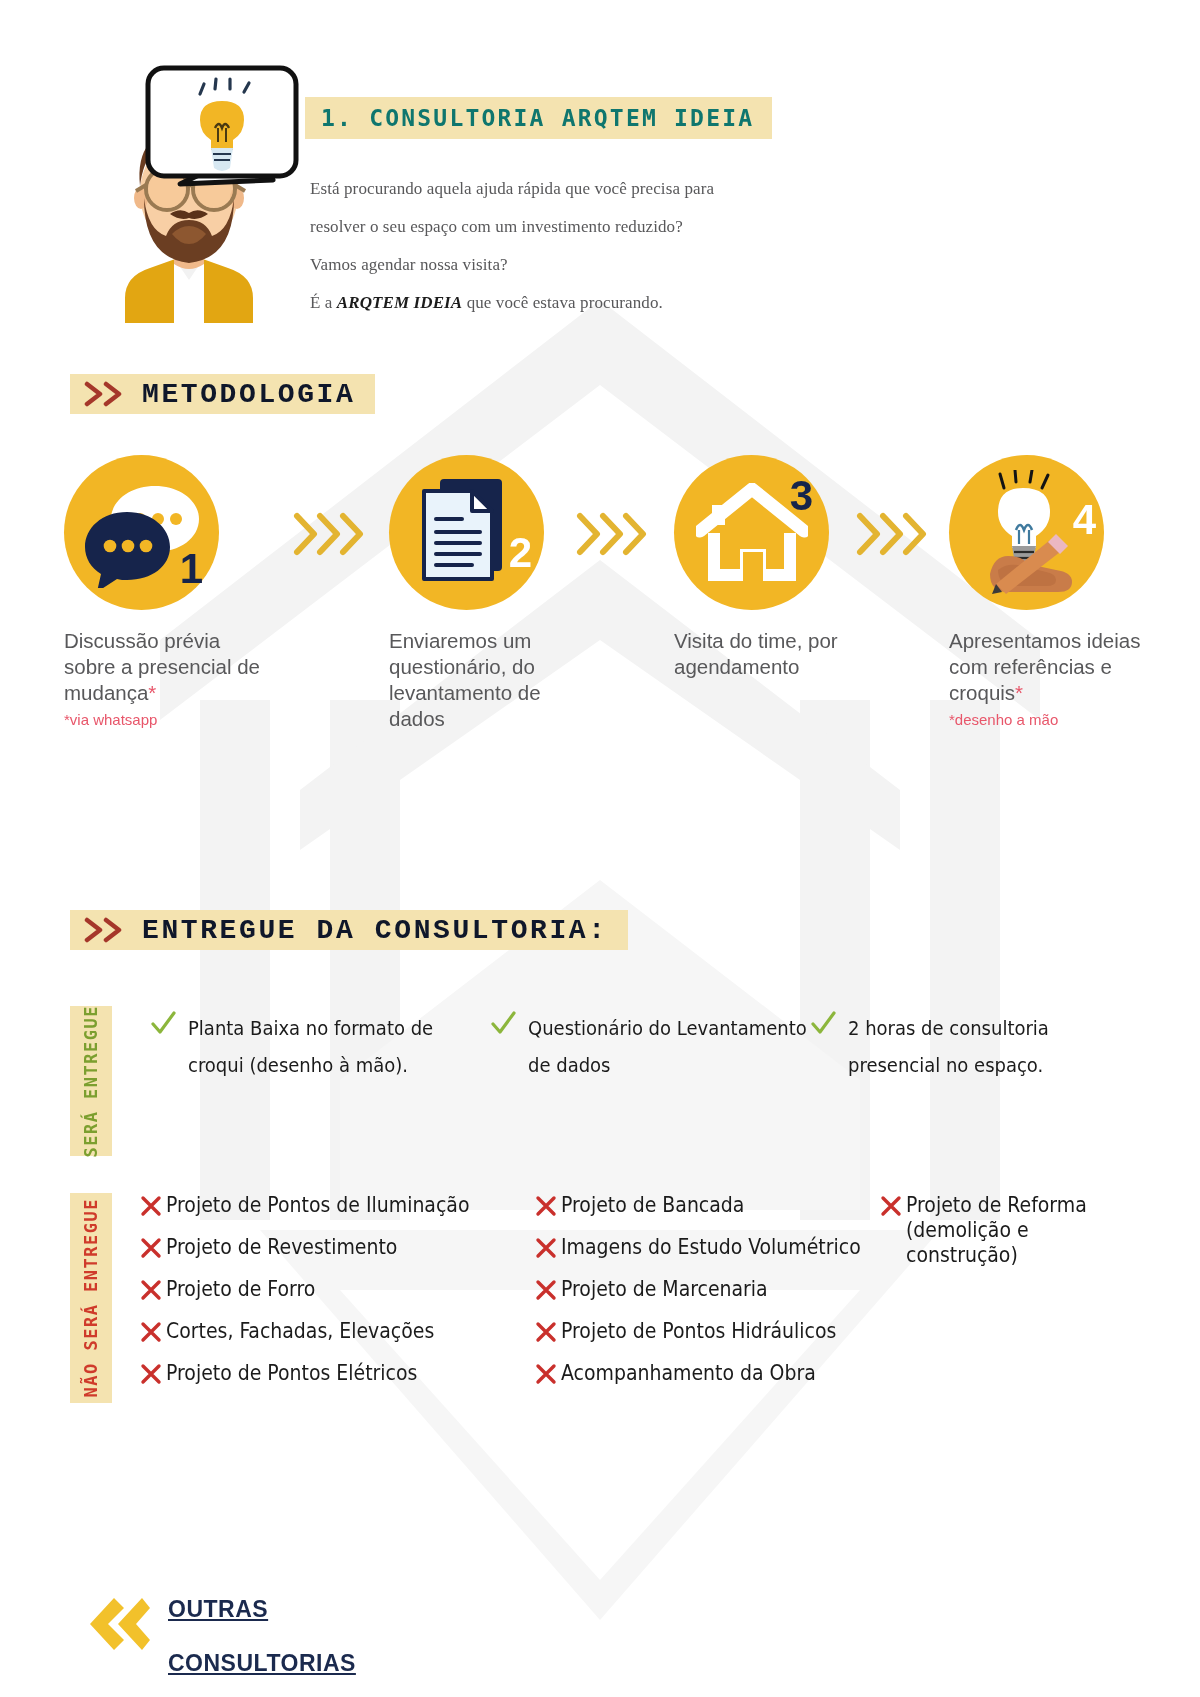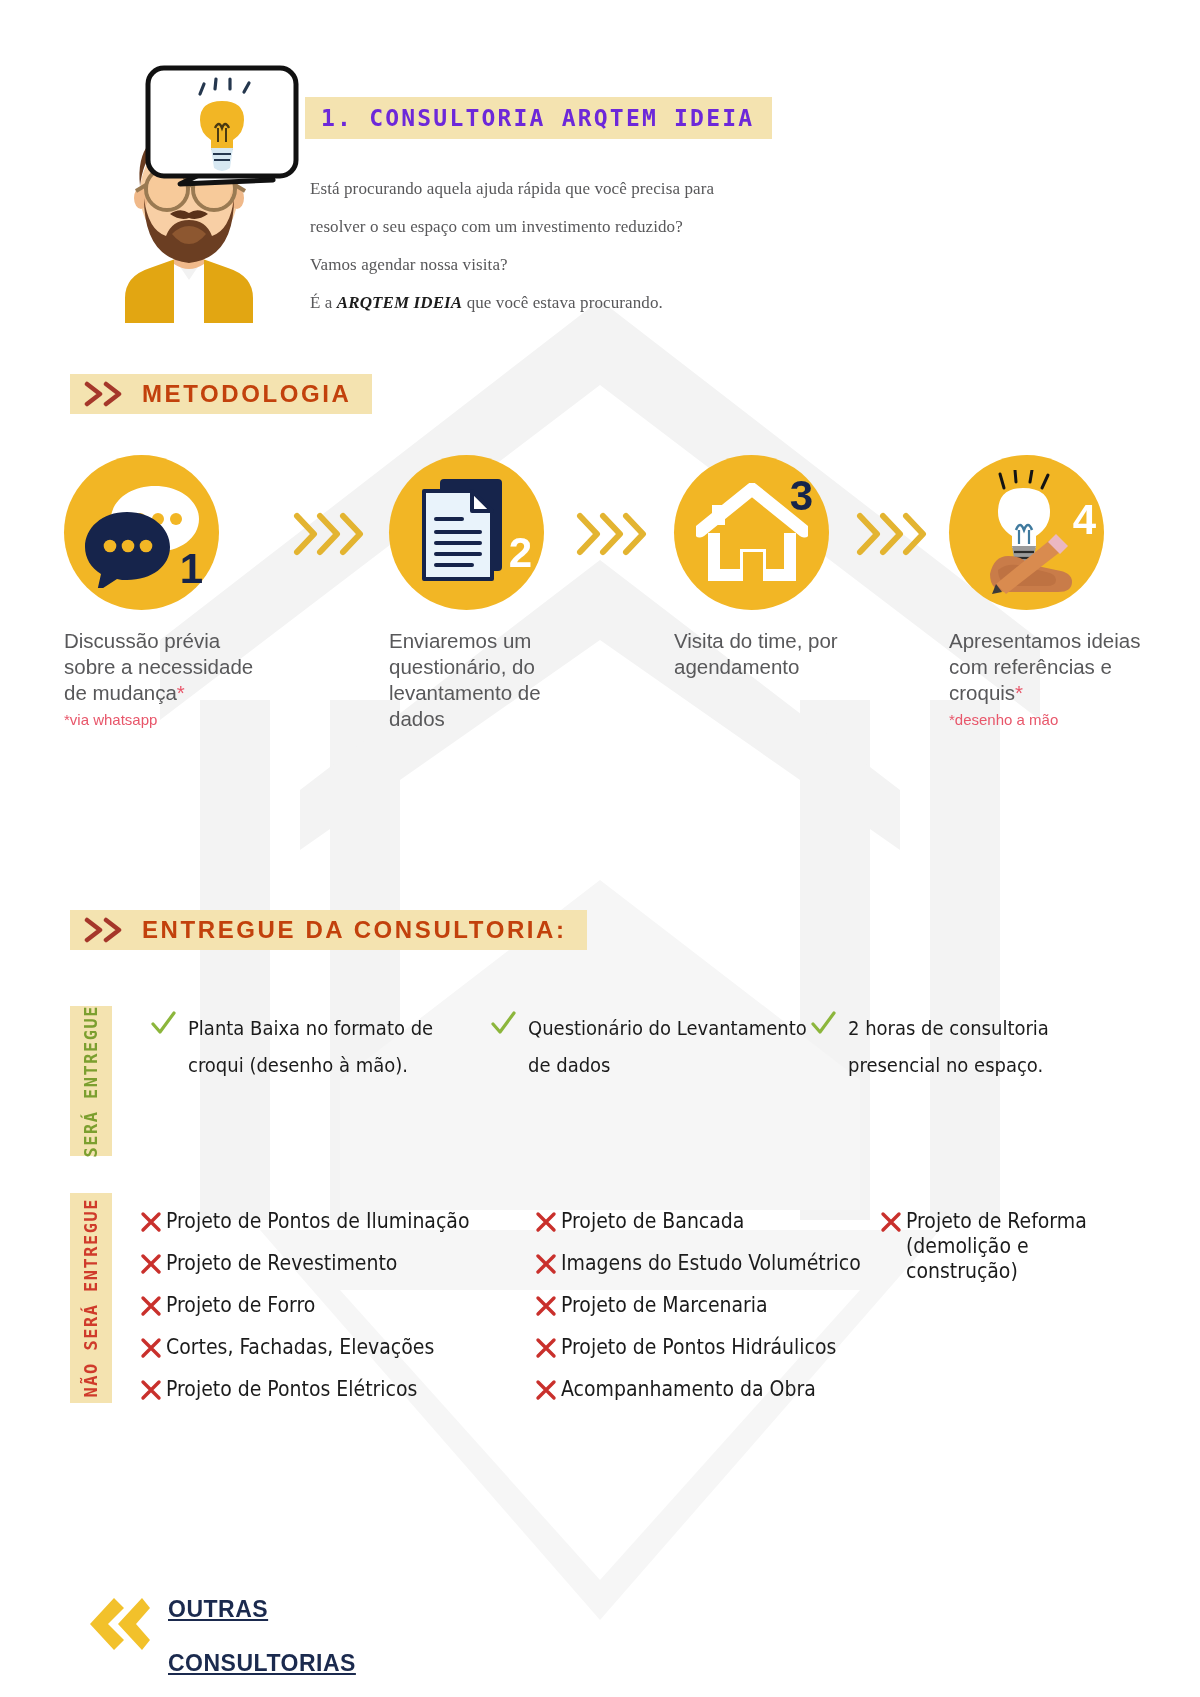--- a/index.html
+++ b/index.html
@@ -46,21 +46,21 @@
     background: #f4e3b0;
     padding: 0 18px 0 16px;
     display: flex;
     align-items: center;
   }
   #title-band .ttl {
     font-family: "DejaVu Sans Mono", monospace;
     font-weight: bold;
     font-size: 23px;
     letter-spacing: 2.2px;
-    color: #6d28d9;
+    color: #0f766e;
     white-space: nowrap;
   }
   #intro {
     position: absolute;
     left: 310px; top: 170px;
     width: 760px;
   }
   #intro p {
     font-family: Liberation Serif, serif;
     font-size: 17px;
@@ -83,25 +83,25 @@
     align-items: center;
     padding-left: 14px;
     padding-right: 20px;
   }
   .band .chev {
     display: inline-block;
     margin-right: 16px;
     line-height: 0;
   }
   .band .lbl {
-    font-family: Liberation Sans, sans-serif;
+    font-family: Liberation Mono, monospace;
     font-weight: bold;
-    font-size: 24px;
+    font-size: 28px;
     letter-spacing: 2.6px;
-    color: #c2410c;
+    color: #0f172a;
     white-space: nowrap;
   }
   #band-metodologia { left: 70px; top: 374px; }
   #band-produtos { left: 70px; top: 910px; }
 
   
   #steps {
     position: absolute;
     left: 55px; top: 455px;
     width: 1090px; height: 340px;
@@ -202,21 +202,21 @@
   }
 
   
   #wont-block {
     position: absolute;
     left: 70px; top: 1193px;
     width: 1110px;
   }
   .x-cols {
     position: absolute;
-    left: 70px; top: 16px;
+    left: 70px; top: 0;
     width: 1040px;
     display: flex;
   }
   .x-item {
     display: flex;
     align-items: flex-start;
     margin-bottom: 14px;
   }
   .x-item .mark {
     flex: 0 0 auto;
@@ -363,21 +363,21 @@
           </g>
           <path d="M44 34 C19 34 2 50 2 69 C2 80 8 90 18 96 L14 114 L34 101 C37 102 41 102 44 102 C69 102 87 88 87 69 C87 50 69 34 44 34 Z" fill="#16244b"></path>
           <g fill="#f2b625">
             <circle cx="27" cy="68" r="6.3"></circle>
             <circle cx="45" cy="68" r="6.3"></circle>
             <circle cx="63" cy="68" r="6.3"></circle>
           </g>
         </svg>
         <span class="num" style="color:#16244b; right:16px; bottom:20px;">1</span>
       </div>
-      <div class="step-desc"><span>Discussão prévia sobre a necessidade de mudança</span><span class="star">*</span></div>
+      <div class="step-desc"><span>Discussão prévia sobre a presencial de mudança</span><span class="star">*</span></div>
       <div class="step-note">*via whatsapp</div>
     </div>
 
     <span class="arrow" style="left:237px;">
       <svg width="80" height="48" viewBox="0 0 80 48">
         <path d="M5 6 L22 24 L5 42" fill="none" stroke="#e3b431" stroke-width="6" stroke-linecap="round" stroke-linejoin="round"></path>
         <path d="M28 6 L45 24 L28 42" fill="none" stroke="#e3b431" stroke-width="6" stroke-linecap="round" stroke-linejoin="round"></path>
         <path d="M51 6 L68 24 L51 42" fill="none" stroke="#e3b431" stroke-width="6" stroke-linecap="round" stroke-linejoin="round"></path>
       </svg>
     </span>

